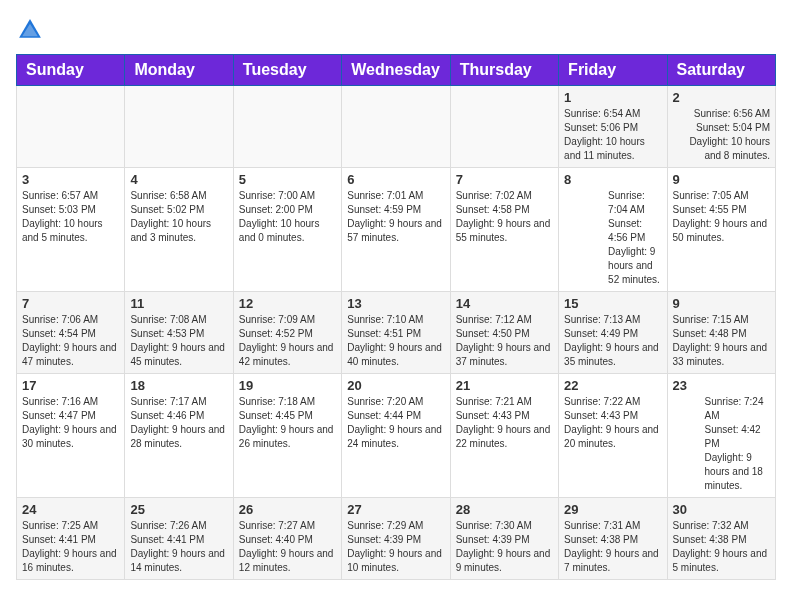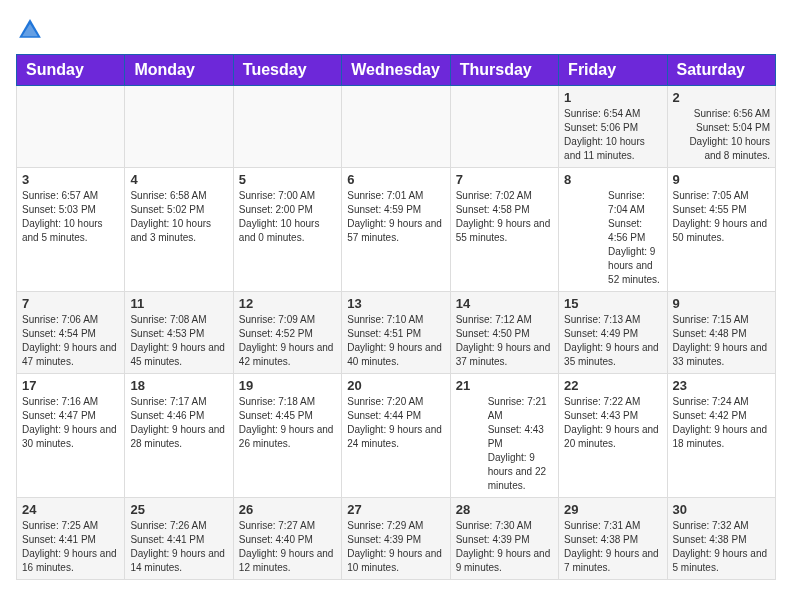--- a/index.html
+++ b/index.html
@@ -248,33 +248,33 @@
 Daylight: 9 hours and 26 minutes.</div>
         </td>
         <td>
           <span class="day-number">20</span>
           <div class="day-info" style="white-space: pre-line;">Sunrise: 7:20 AM
 Sunset: 4:44 PM
 Daylight: 9 hours and 24 minutes.</div>
         </td>
         <td>
           <span class="day-number">21</span>
-          <div class="day-info" style="white-space: pre-line; margin-left: 32px;">Sunrise: 7:21 AM
+          <div class="day-info" style="white-space: pre-line;">Sunrise: 7:21 AM
 Sunset: 4:43 PM
 Daylight: 9 hours and 22 minutes.</div>
         </td>
         <td>
           <span class="day-number">22</span>
           <div class="day-info" style="white-space: pre-line;">Sunrise: 7:22 AM
 Sunset: 4:43 PM
 Daylight: 9 hours and 20 minutes.</div>
         </td>
         <td>
           <span class="day-number">23</span>
-          <div class="day-info" style="white-space: pre-line;">Sunrise: 7:24 AM
+          <div class="day-info" style="white-space: pre-line; margin-left: 32px;">Sunrise: 7:24 AM
 Sunset: 4:42 PM
 Daylight: 9 hours and 18 minutes.</div>
         </td>
       </tr>
       <tr>
         <td>
           <span class="day-number">24</span>
           <div class="day-info" style="white-space: pre-line;">Sunrise: 7:25 AM
 Sunset: 4:41 PM
 Daylight: 9 hours and 16 minutes.</div>

